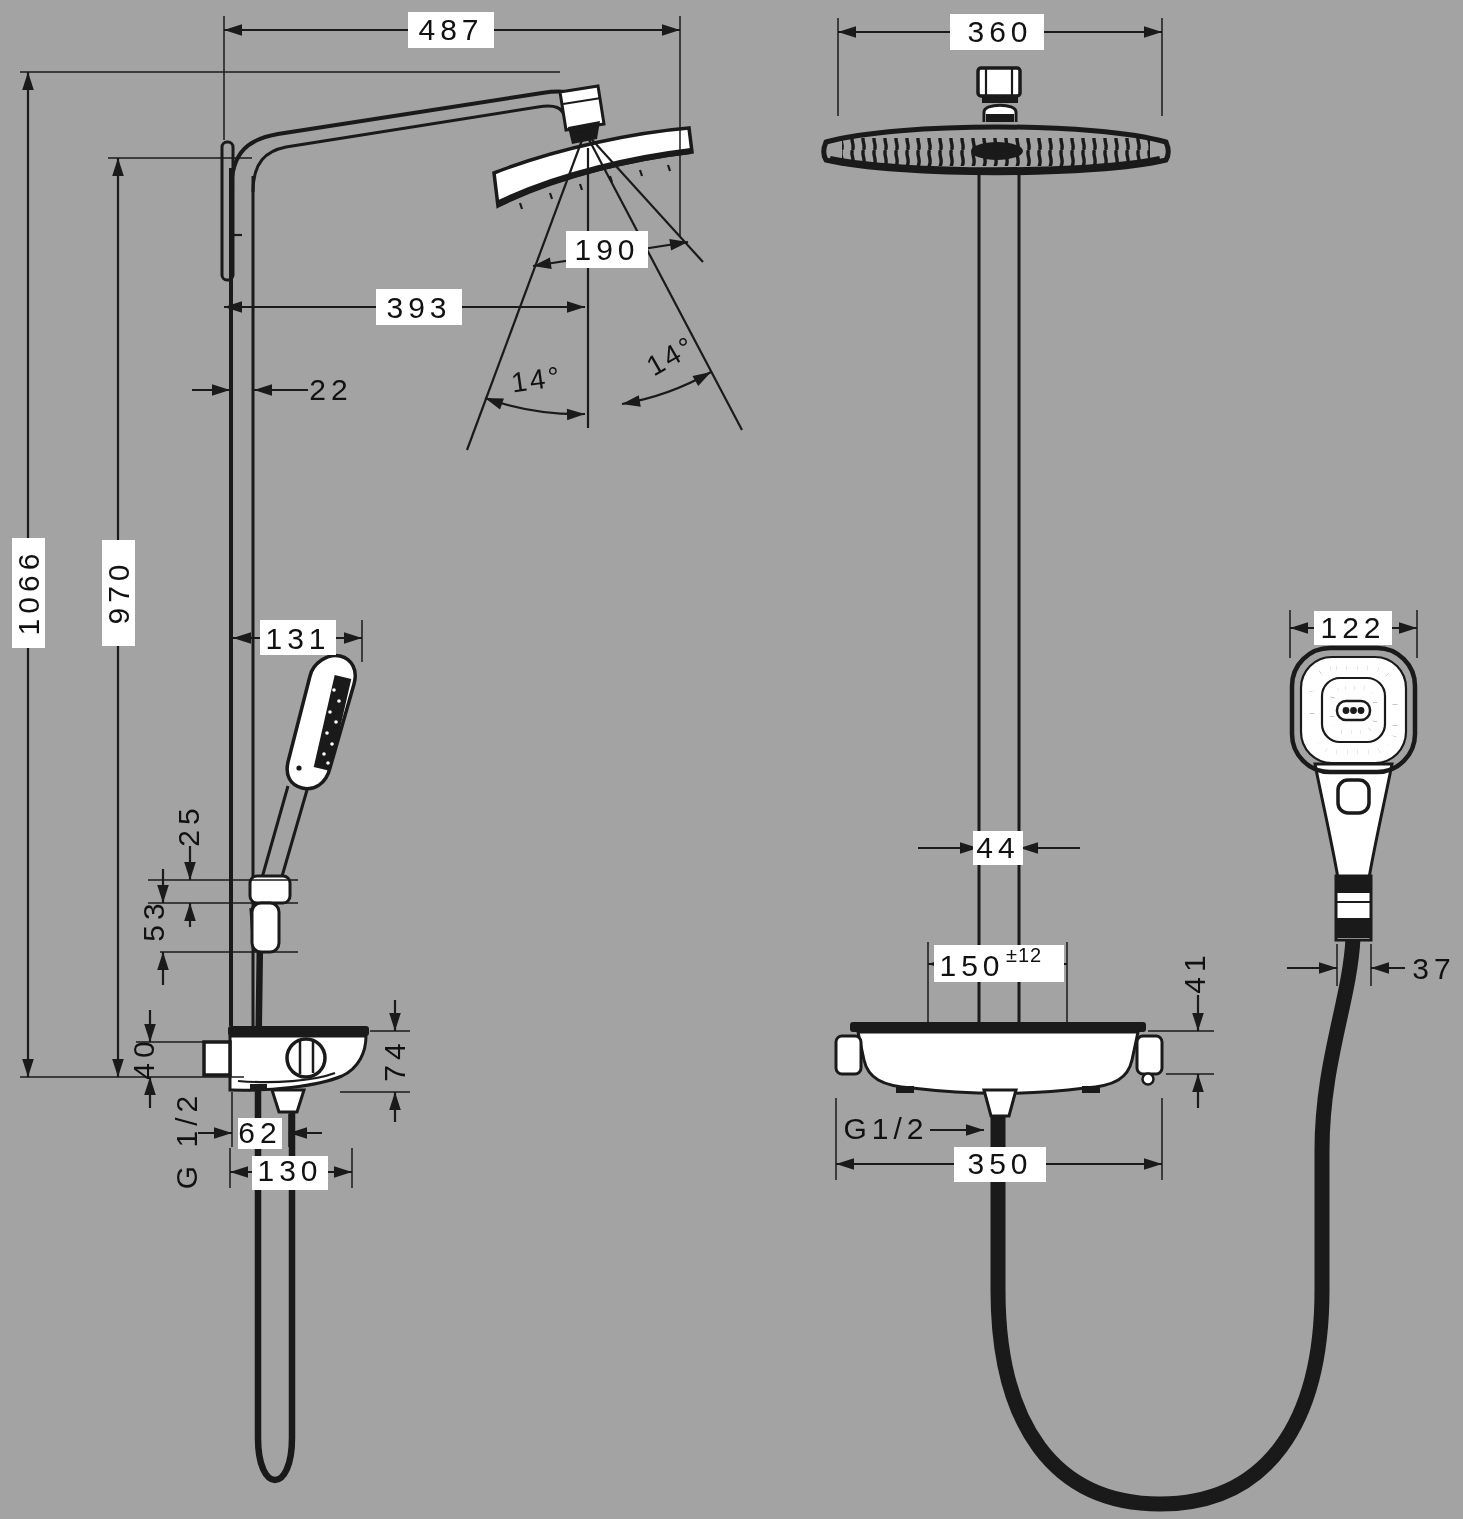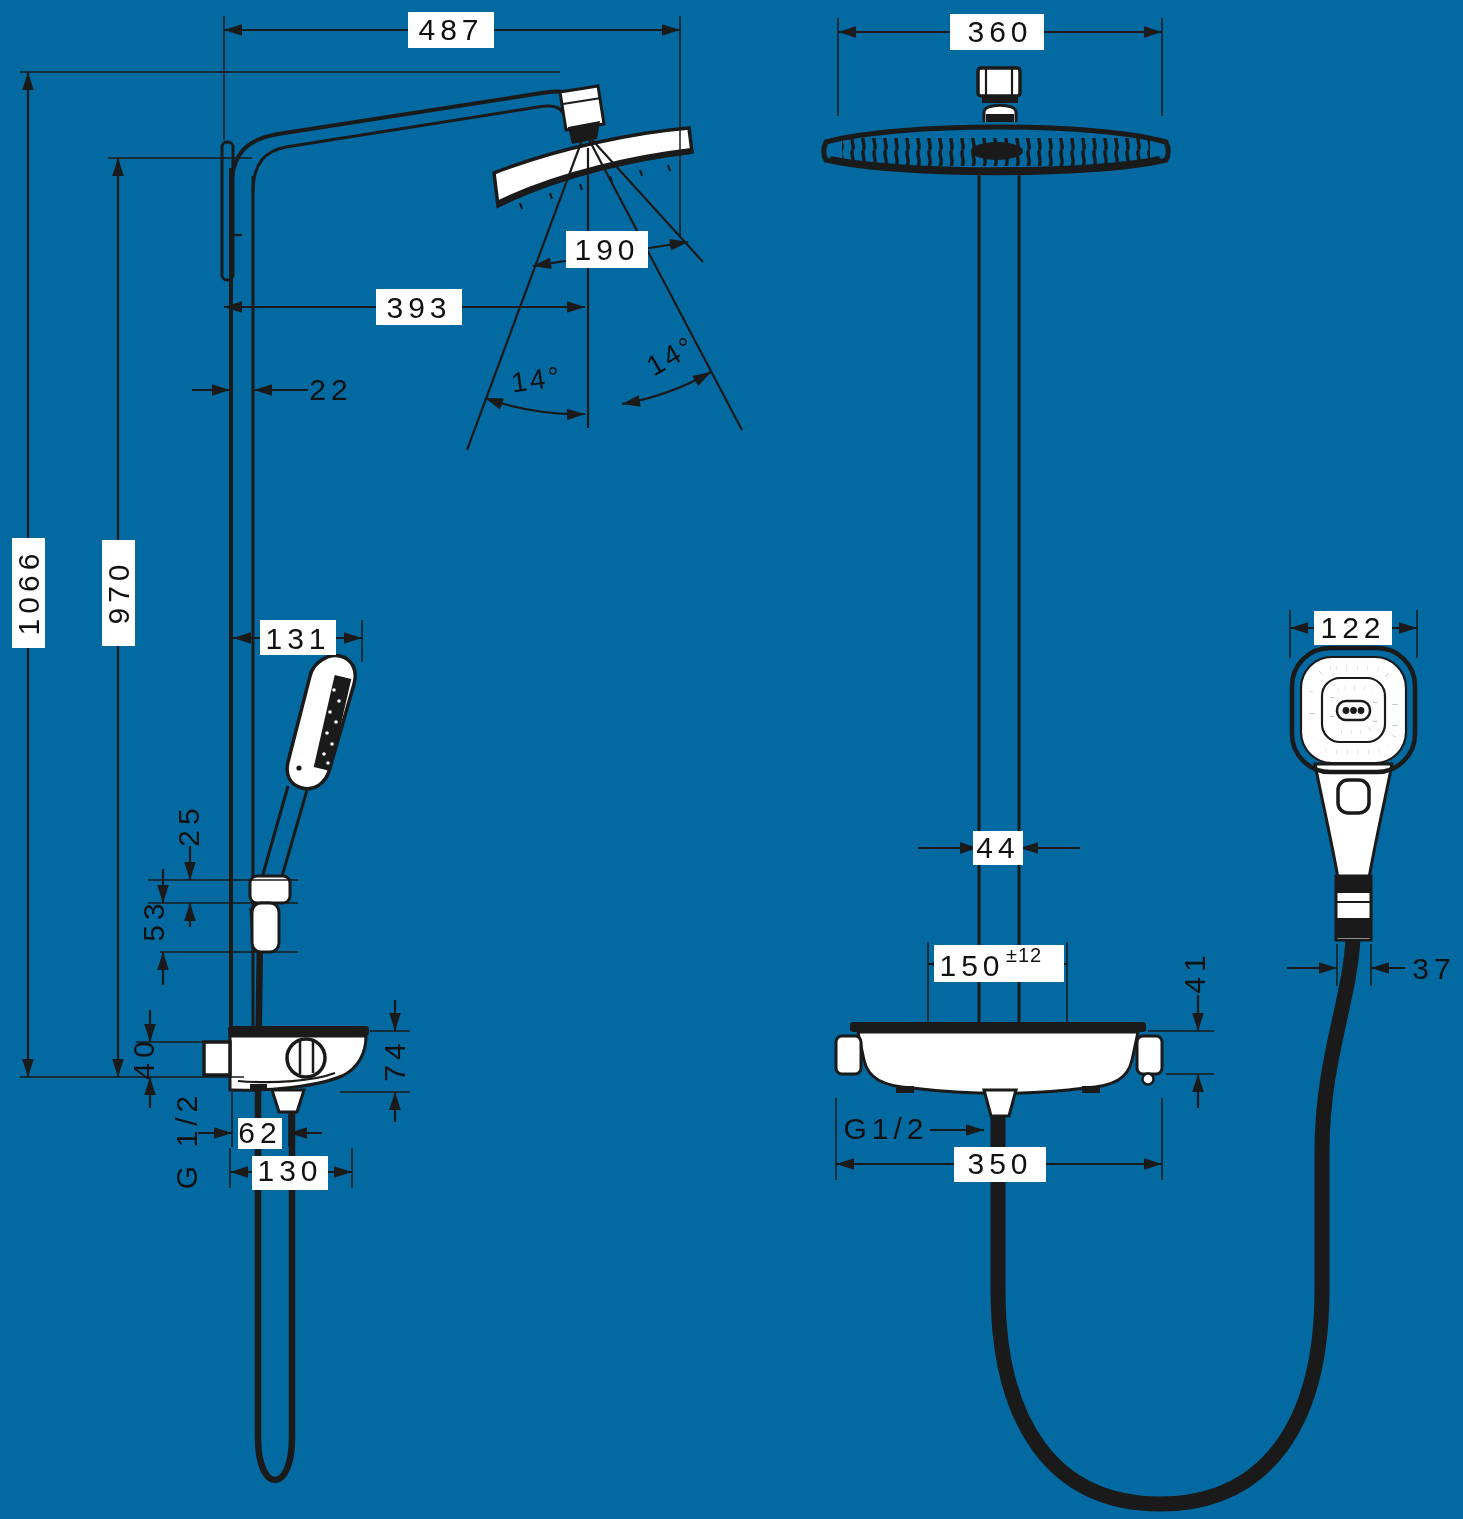--- a/index.html
+++ b/index.html
@@ -1,16 +1,16 @@
 <!DOCTYPE html>
 <html><head>
 <meta charset="utf-8">
 <style>
   html,body{margin:0;padding:0;background:#fff;}
-  .stage{width:1463px;height:1519px;position:relative;background:#0369a1;overflow:hidden;}
+  .stage{width:1463px;height:1519px;position:relative;background:#a3a3a3;overflow:hidden;}
   svg{display:block;}
   .ln{stroke:#1a1a1a;fill:none;stroke-linecap:butt;}
   .f{fill:#1a1a1a;stroke:none;}
   .wht{fill:#ffffff;stroke:none;}
   .wf{fill:#ffffff;}
   .w1{stroke-width:1.4;} .w2{stroke-width:2.2;} .w25{stroke-width:2.5;}
   .w3{stroke-width:3;} .w35{stroke-width:3.5;} .w4{stroke-width:4;} .w5{stroke-width:5;}
   .w6{stroke-width:6;}
   .dim{stroke:#1a1a1a;stroke-width:2.2;fill:none;}
   .ext{stroke:#1a1a1a;stroke-width:1.5;fill:none;}

